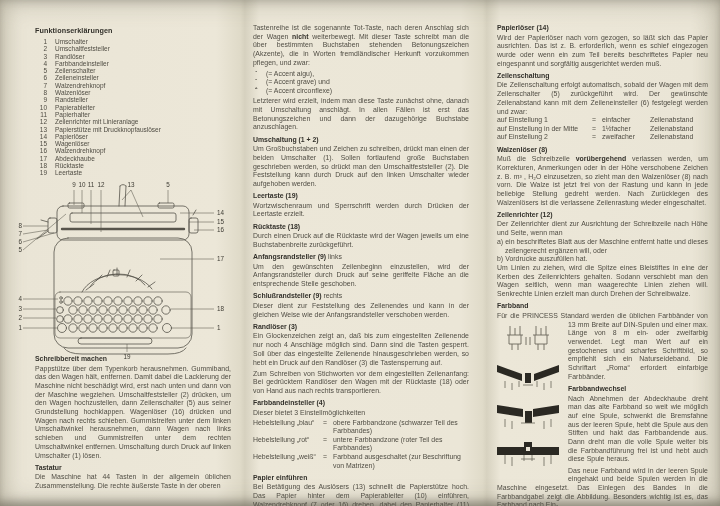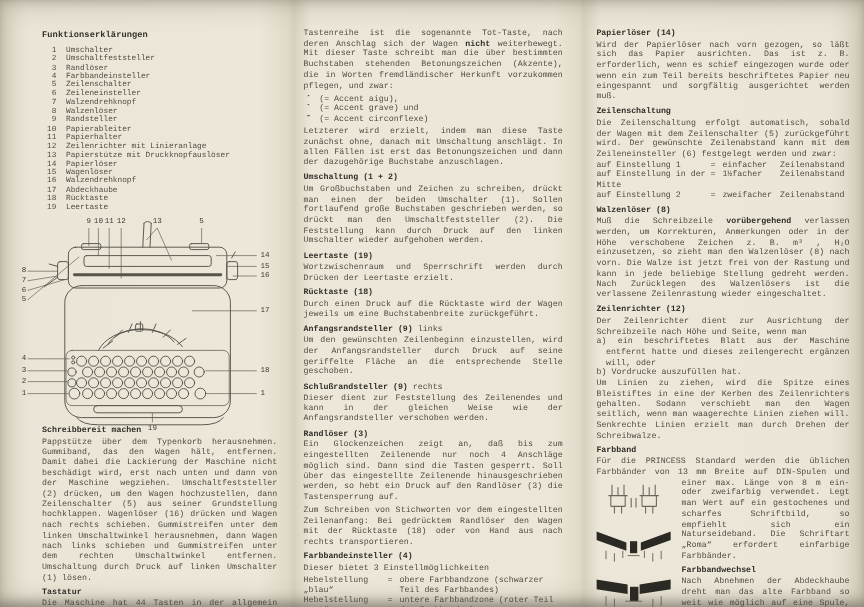--- a/index.html
+++ b/index.html
@@ -1,17 +1,17 @@
 <!DOCTYPE html>
 <html><head>
 <meta charset="utf-8">
 <style>
   html,body{margin:0;padding:0;background:#8f8b80;}
   .page{position:relative;width:720px;height:506px;overflow:hidden;
-    font-family:Liberation Mono, monospace;color:#4f4c43;
+    font-family:Liberation Sans, sans-serif;color:#4f4c43;
     background:linear-gradient(90deg,#e3decd 0,#eae5d6 3%,#ece7d8 30%,#dfdac8 33.4%,#d6d1bf 34%,#ece7d8 36%,#ebe6d7 64%,#e0dbc9 67%,#d7d2c0 67.6%,#ece7d8 69.5%,#eae5d6 96%,#e1dccb 100%);
     box-shadow:inset 0 0 24px rgba(104,99,84,.42),inset 0 -9px 10px -5px rgba(90,85,73,.55),inset 0 5px 8px -5px rgba(140,136,124,.5);}
   .col{position:absolute;}
   .col-left{left:35px;top:26px;width:196px;}
   .col-mid{left:253px;top:24px;width:216px;}
   .col-right{left:497px;top:24px;width:211px;}
   .col-bl{left:35px;top:355px;width:196px;}
   h3{font-size:7.2px;line-height:9px;margin:0 0 3px;color:#32302a;letter-spacing:.1px;}
   h4{font-size:6.9px;line-height:8.7px;margin:3.6px 0 .8px;color:#32302a;}
   h4.first{margin-top:0;}

